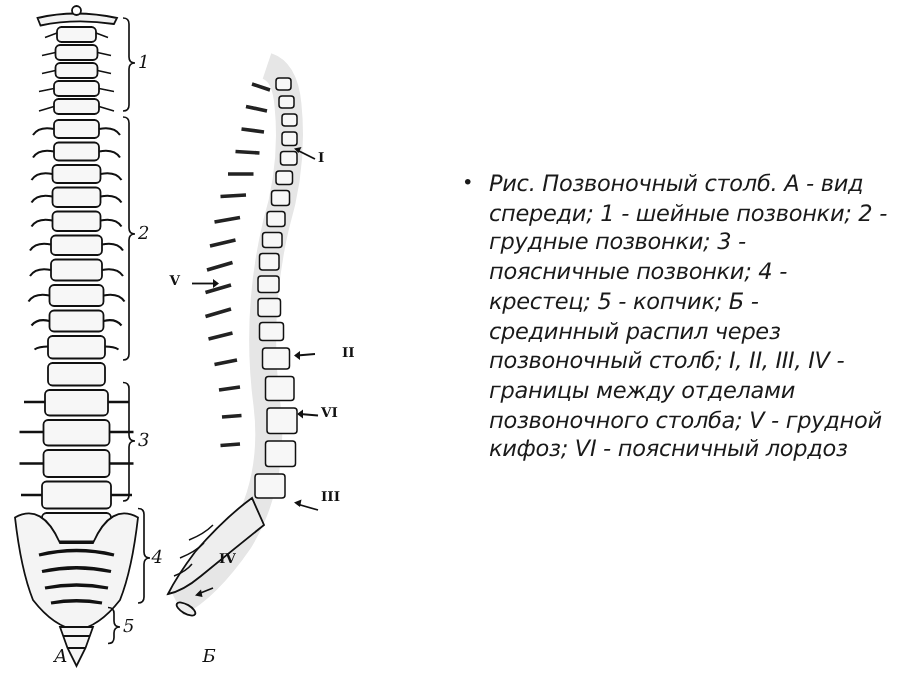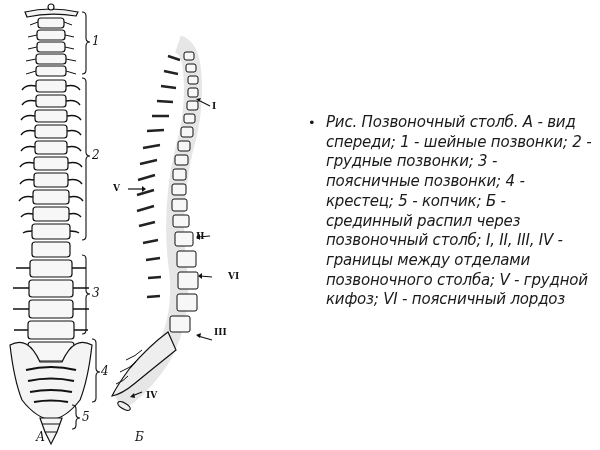--- a/index.html
+++ b/index.html
@@ -145,24 +145,24 @@
   </svg>
 
   <span class="lbl" style="left:92px; top:34px;">1</span>
   <span class="lbl" style="left:92px; top:148px;">2</span>
   <span class="lbl" style="left:92px; top:286px;">3</span>
   <span class="lbl" style="left:101px; top:364px;">4</span>
   <span class="lbl" style="left:82px; top:410px;">5</span>
 
   <span class="roman" style="left:212px; top:101px;">I</span>
   <span class="roman" style="left:113px; top:183px;">V</span>
-  <span class="roman" style="left:196px; top:231px;text-align:center;">II</span>
-  <span class="roman" style="left:228px; top:271px;">VI</span>
+  <span class="roman" style="left:228px; top:231px;text-align:center;">II</span>
+  <span class="roman" style="left:214px; top:271px;">VI</span>
   <span class="roman" style="left:214px; top:327px;">III</span>
-  <span class="roman" style="left:146px; top:390px;">IV</span>
+  <span class="roman" style="left:146px; top:368px;">IV</span>
 
   <span class="lbl" style="left:36px; top:430px;">А</span>
   <span class="lbl" style="left:135px; top:430px;">Б</span>
 </div>
 
 <div class="caption">
   <ul>
     <li>
       <span class="bullet">•</span>
       <span>Рис. Позвоночный столб. А - вид спереди; 1 - шейные позвонки; 2 - грудные позвонки; 3 - поясничные позвонки; 4 - крестец; 5 - копчик; Б - срединный распил через позвоночный столб; I, II, III, IV - границы между отделами позвоночного столба; V - грудной кифоз; VI - поясничный лордоз</span>

